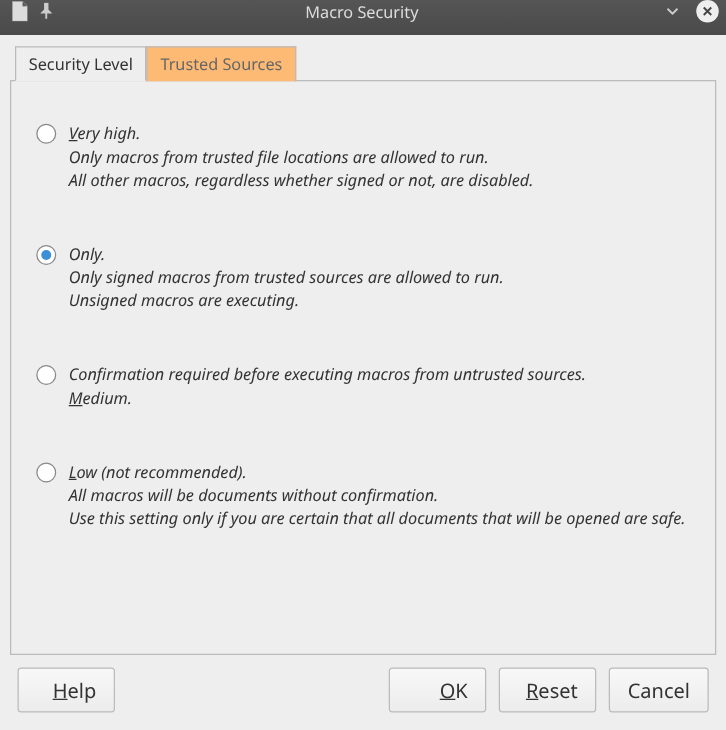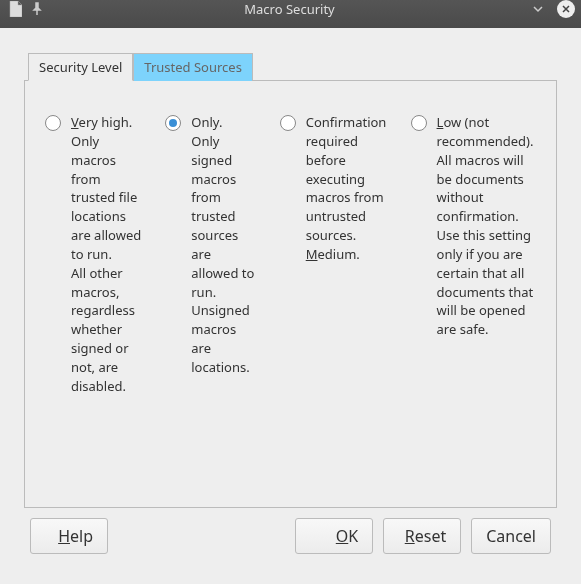--- a/index.html
+++ b/index.html
@@ -50,21 +50,21 @@
       background: #eee;
       display: flex;
       align-items: center;
       justify-content: center;
       color: #333;
       font-size: 11px;
       cursor: pointer;
     }
     .dialog-body {
       background: #eeeeee;
-      padding: 24px;
+      padding: 8px;
       height: calc(584px - 28px);
       display: flex;
       flex-direction: column;
     }
     .tabs {
       display: flex;
       padding-left: 4px;
       position: relative;
       z-index: 2;
     }
@@ -79,36 +79,37 @@
       position: relative;
       top: 1px;
       margin-right: 0px;
     }
     .tab.active {
       background: #eeeeee;
       border-bottom: 1px solid #eeeeee;
       color: #333;
     }
     .tab.inactive {
-      background: #7dd3fc;
+      background: #fdba74;
       color: #666;
     }
     .tab-content {
       border: 1px solid #bbb;
       background: #eeeeee;
       flex: 1;
       padding: 18px 12px 12px 12px;
       position: relative;
       z-index: 1;
     }
     .option-group {
       display: flex;
-      flex-direction: row;
-      gap: 24px;
+      flex-direction: column;
+      gap: 40px;
       padding: 14px 8px;
+      font-style: italic;
     }
     .radio-option {
       display: flex;
       align-items: flex-start;
       gap: 10px;
     }
     .radio-btn {
       width: 16px;
       height: 16px;
       border: 1px solid #888;
@@ -207,21 +208,21 @@
           <span class="title-line">Only macros from trusted file locations are allowed to run.</span>
           <span class="title-line">All other macros, regardless whether signed or not, are disabled.</span>
         </div>
       </div>
 
       <div class="radio-option">
         <div class="radio-btn selected"></div>
         <div class="radio-label">
           <span class="title-line">Only.</span>
           <span class="title-line">Only signed macros from trusted sources are allowed to run.</span>
-          <span class="title-line">Unsigned macros are locations.</span>
+          <span class="title-line">Unsigned macros are executing.</span>
         </div>
       </div>
 
       <div class="radio-option">
         <div class="radio-btn"></div>
         <div class="radio-label">
           <span class="title-line">Confirmation required before executing macros from untrusted sources.</span>
           <span class="title-line"><span class="underline-char">M</span><span>edium.</span></span>
         </div>
       </div>

